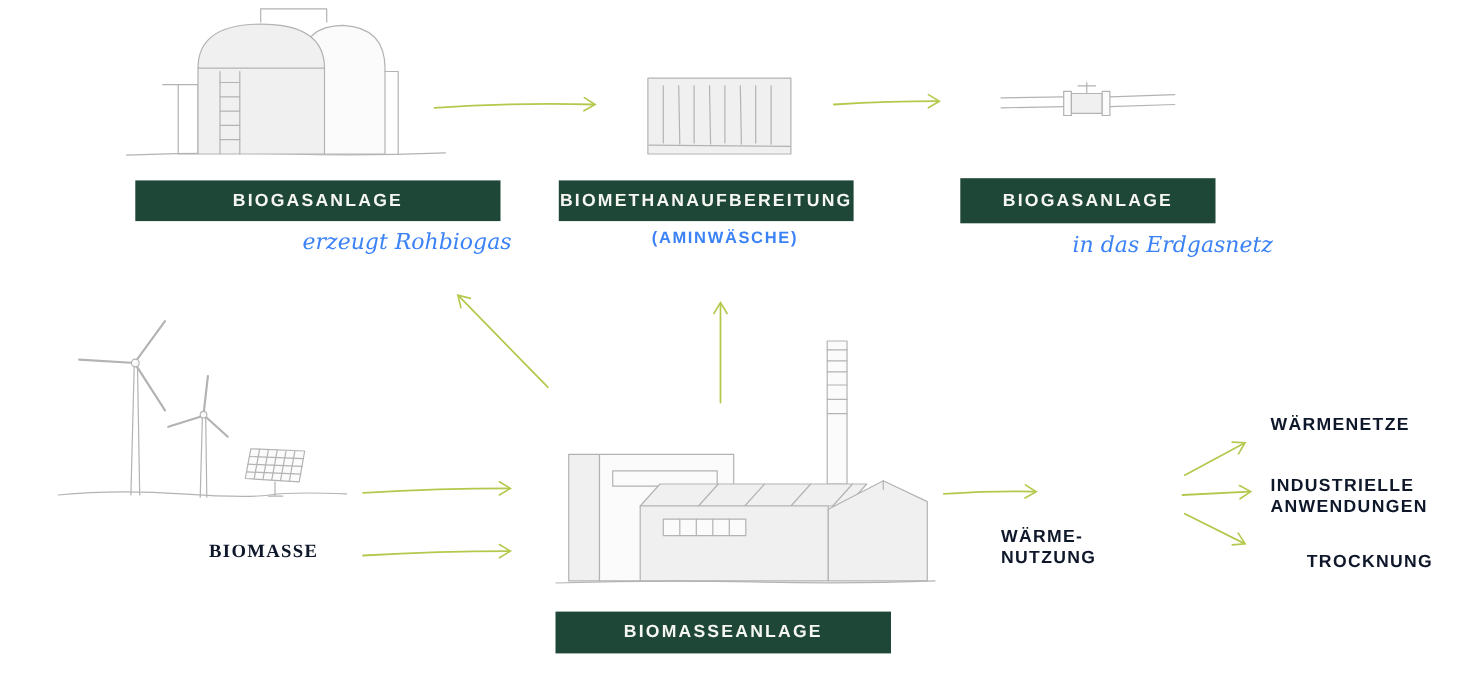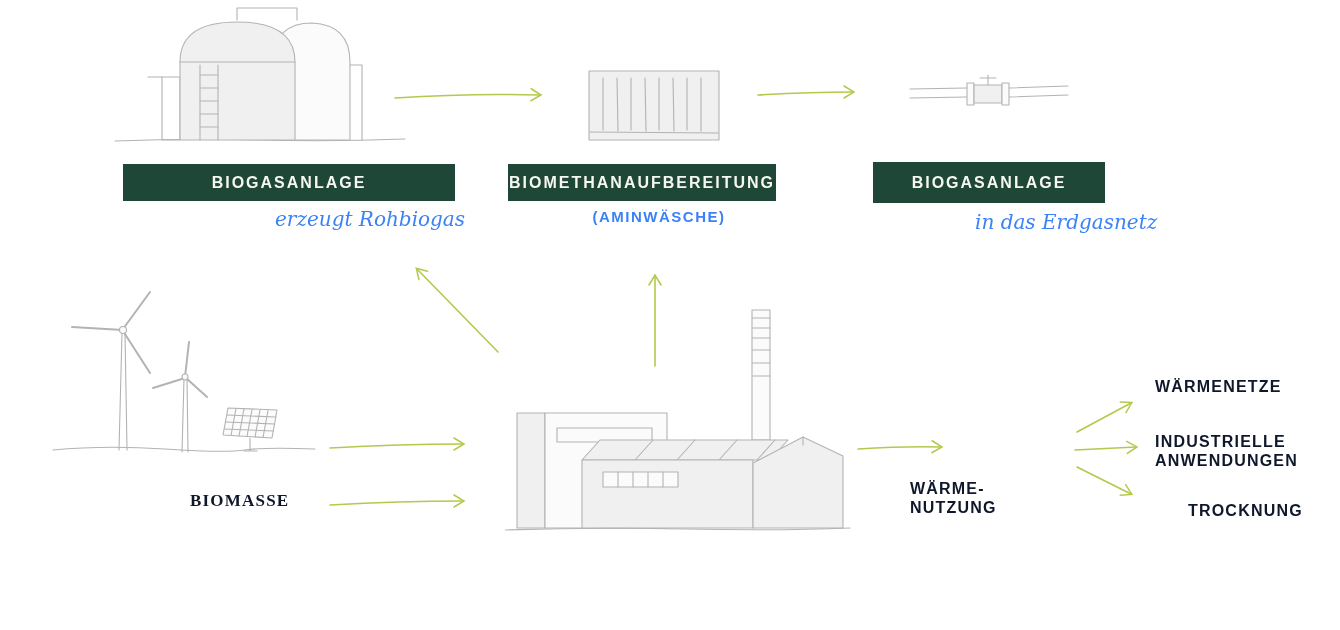--- a/index.html
+++ b/index.html
@@ -133,20 +133,23 @@
   </div>
 
   <div class="plate" style="left:508px;top:164px;width:268px;height:37px;">
     <span>BIOMETHANAUFBEREITUNG</span>
   </div>
 
   <div class="plate" style="left:873px;top:162px;width:232px;height:41px;">
     <span>BIOGASANLAGE</span>
   </div>
 
+  <div class="plate" style="left:505px;top:556px;width:305px;height:38px;">
+    <span>BIOMASSEANLAGE</span>
+  </div>
 
   <div class="script" style="left:275px;top:207px;width:170px;">erzeugt Rohbiogas</div>
 
   <div class="script" style="left:975px;top:210px;width:165px;">in das Erdgasnetz</div>
 
   <div class="sub" style="left:508px;top:208px;width:302px;">(AMINWÄSCHE)</div>
 
   <div class="caption" style="left:190px;top:491px;font-size:17px;font-family:Liberation Serif, serif;">BIOMASSE</div>
 
   <div class="caption" style="left:910px;top:433px;margin-top:46px;">WÄRME-

